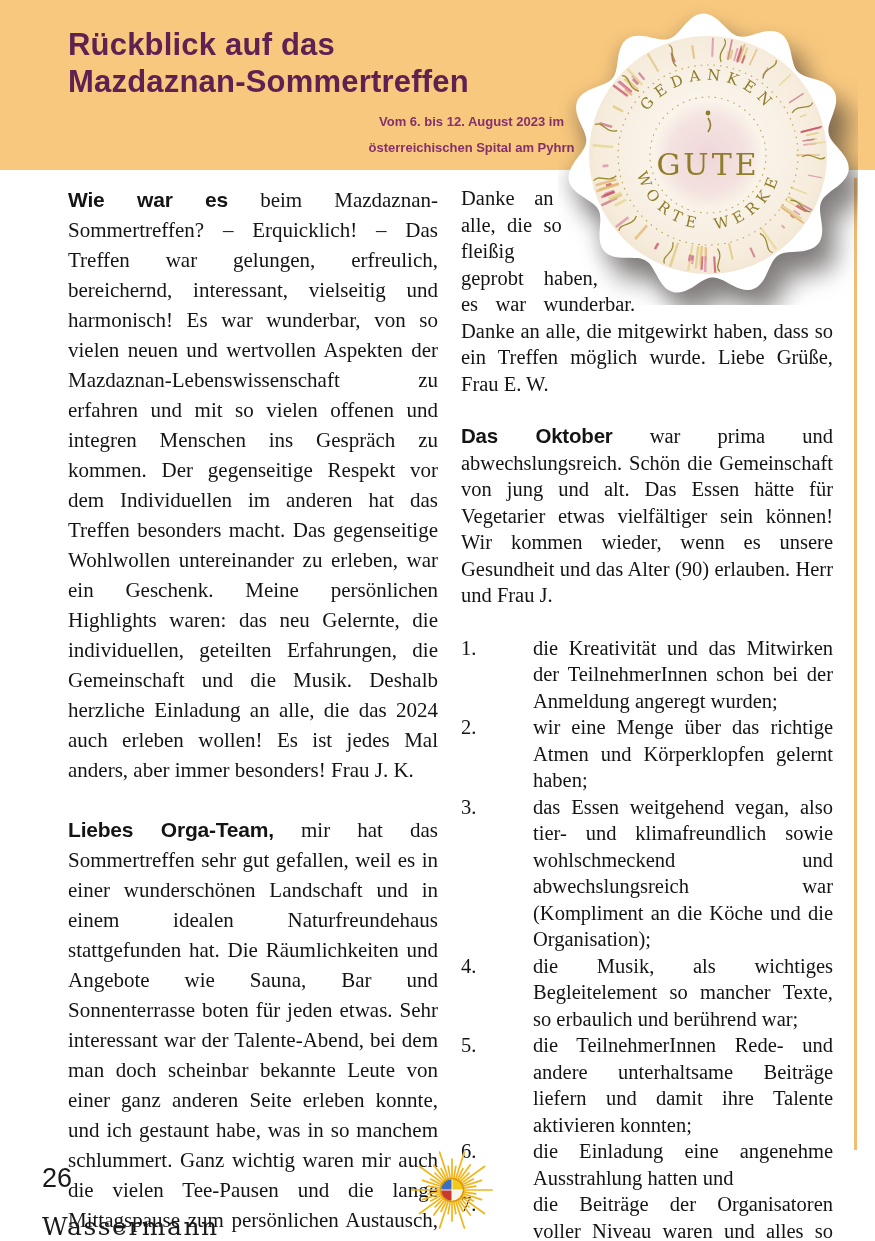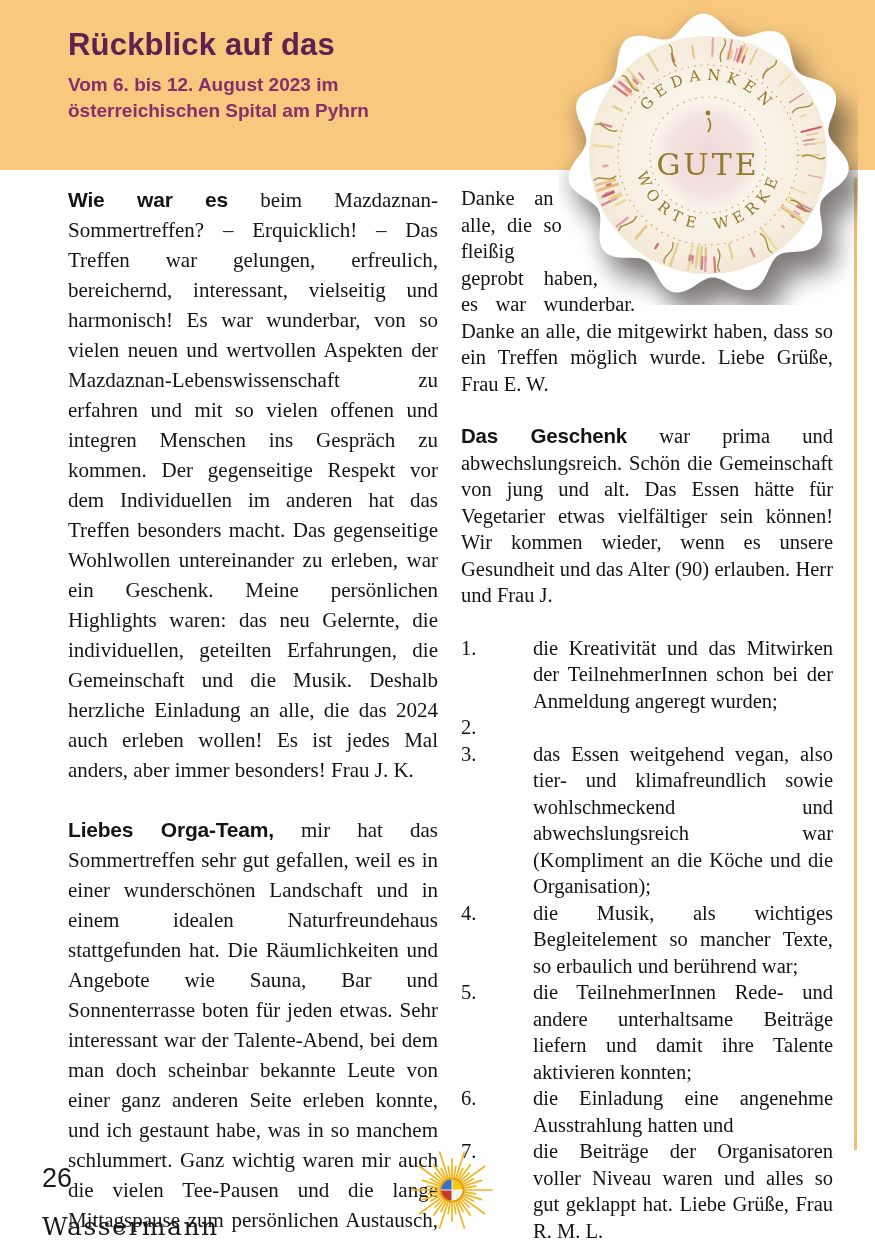--- a/index.html
+++ b/index.html
@@ -12,21 +12,21 @@
   .header {
     position:absolute; top:0; left:0; width:875px; height:170px;
     background:#F8C87E; padding:26px 0 0 68px;
   }
   .title {
     font-family:"Liberation Sans", sans-serif; font-weight:700;
     font-size:31px; line-height:37px; letter-spacing:0.2px; color:#5E2151;
   }
   .subtitle {
     margin-top:9px; font-family:"Liberation Sans", sans-serif; font-weight:700;
-    font-size:19px; line-height:26px; color:#84316B;
+    font-size:13px; line-height:26px; color:#84316B;text-align:center;
   }
   
   .plate { position:absolute; left:558px; top:5px; width:300px; height:300px; z-index:5; }
   #plate-main { filter: drop-shadow(14px 20px 12px rgba(55,50,48,0.55)) drop-shadow(-4px 6px 8px rgba(55,50,48,0.22)); }
   .plate-word { font-family:"DejaVu Serif", serif; font-size:15px; letter-spacing:6px; fill:#8F7D2A; }
   .plate-center { font-family:"DejaVu Serif", serif; font-size:30px; letter-spacing:3px; fill:#8F7D2A; }
   
   .vline { position:absolute; left:854px; top:178px; width:3px; height:972px; background:#F3BE74; }
   
   .columns { position:absolute; top:185px; left:68px; width:765px; display:flex; gap:23px; }
@@ -47,21 +47,21 @@
   .mag { font-family:"DejaVu Serif", serif; font-size:25px; letter-spacing:1.5px; color:#1a1a1a; }
   .issue { font-family:"Liberation Sans", sans-serif; font-weight:700; font-size:23px; letter-spacing:0.2px; color:#1a1a1a; }
   .sun { position:absolute; left:410px; top:1148px; width:84px; height:84px; }
 </style>
 </head>
 <body>
 
 <div class="page">
 
   <header class="header">
-    <h1 class="title"><span>Rückblick auf das</span><br></h1>
+    <h1 class="title"><span>Rückblick auf das</span><br><span>Mazdaznan-Sommertreffen</span></h1>
     <p class="subtitle"><span>Vom 6. bis 12. August 2023 im</span><br><span>österreichischen Spital am Pyhrn</span></p>
   </header>
 
   <div class="plate">
     <svg width="300" height="300" viewBox="0 0 300 300">
       <defs>
         <radialGradient id="plateFace" cx="50%" cy="48%" r="55%">
           <stop offset="0%" stop-color="#fdfaf4"></stop>
           <stop offset="55%" stop-color="#f8f1e6"></stop>
           <stop offset="85%" stop-color="#f6ecdc"></stop>
@@ -197,28 +197,29 @@
 
   <main class="columns">
     <section class="col col-left">
       <p class="para"><b class="lead">Wie war es</b><span> beim Mazdaznan-Sommertreffen? – Erquicklich! – Das Treffen war gelungen, erfreulich, bereichernd, interessant, vielseitig und harmonisch! Es war wunderbar, von so vielen neuen und wertvollen Aspekten der Mazdaznan-Lebenswissenschaft zu erfahren und mit so vielen offenen und integren Menschen ins Gespräch zu kommen. Der gegenseitige Respekt vor dem Individuellen im anderen hat das Treffen besonders macht. Das gegenseitige Wohlwollen untereinander zu erleben, war ein Geschenk. Meine persönlichen Highlights waren: das neu Gelernte, die individuellen, geteilten Erfahrungen, die Gemeinschaft und die Musik. Deshalb herzliche Einladung an alle, die das 2024 auch erleben wollen! Es ist jedes Mal anders, aber immer besonders! Frau J. K.</span></p>
       <p class="para"><b class="lead">Liebes Orga-Team,</b><span> mir hat das Sommertreffen sehr gut gefallen, weil es in einer wunderschönen Landschaft und in einem idealen Naturfreundehaus stattgefunden hat. Die Räumlichkeiten und Angebote wie Sauna, Bar und Sonnenterrasse boten für jeden etwas. Sehr interessant war der Talente-Abend, bei dem man doch scheinbar bekannte Leute von einer ganz anderen Seite erleben konnte, und ich gestaunt habe, was in so manchem schlummert. Ganz wichtig waren mir auch die vielen Tee-Pausen und die lange Mittagspause zum persönlichen Austausch, zum spazieren gehen oder um die vielen Angebote nachwirken zu lassen oder das eine oder andere Produkt zu kaufen. Auch musikalisch wurde viel geboten.</span></p>
     </section>
 
     <section class="col col-right">
       <div class="plate-spacer"></div>
       <p class="para"><b class="lead"></b><span>Danke an alle, die so fleißig geprobt haben, es war wunderbar. Danke an alle, die mitgewirkt haben, dass so ein Treffen möglich wurde. Liebe Grüße, Frau E. W.</span></p>
-      <p class="para"><b class="lead">Das Geschenk</b><span> war prima und abwechslungsreich. Schön die Gemeinschaft von jung und alt. Das Essen hätte für Vegetarier etwas vielfältiger sein können! Wir kommen wieder, wenn es unsere Gesundheit und das Alter (90) erlauben. Herr und Frau J.</span></p>
+      <p class="para"><b class="lead">Das Oktober</b><span> war prima und abwechslungsreich. Schön die Gemeinschaft von jung und alt. Das Essen hätte für Vegetarier etwas vielfältiger sein können! Wir kommen wieder, wenn es unsere Gesundheit und das Alter (90) erlauben. Herr und Frau J.</span></p>
       <div class="list">
         <div class="li">
             <span class="num">1.</span>
             <span class="litext">die Kreativität und das Mitwirken der TeilnehmerInnen schon bei der Anmeldung angeregt wurden;</span>
           </div>
         <div class="li">
             <span class="num">2.</span>
+            <span class="litext">wir eine Menge über das richtige Atmen und Körperklopfen gelernt haben;</span>
           </div>
         <div class="li">
             <span class="num">3.</span>
             <span class="litext">das Essen weitgehend vegan, also tier- und klimafreundlich sowie wohlschmeckend und abwechslungsreich war (Kompliment an die Köche und die Organisation);</span>
           </div>
         <div class="li">
             <span class="num">4.</span>
             <span class="litext">die Musik, als wichtiges Begleitelement so mancher Texte, so erbaulich und berührend war;</span>
           </div>
         <div class="li">

